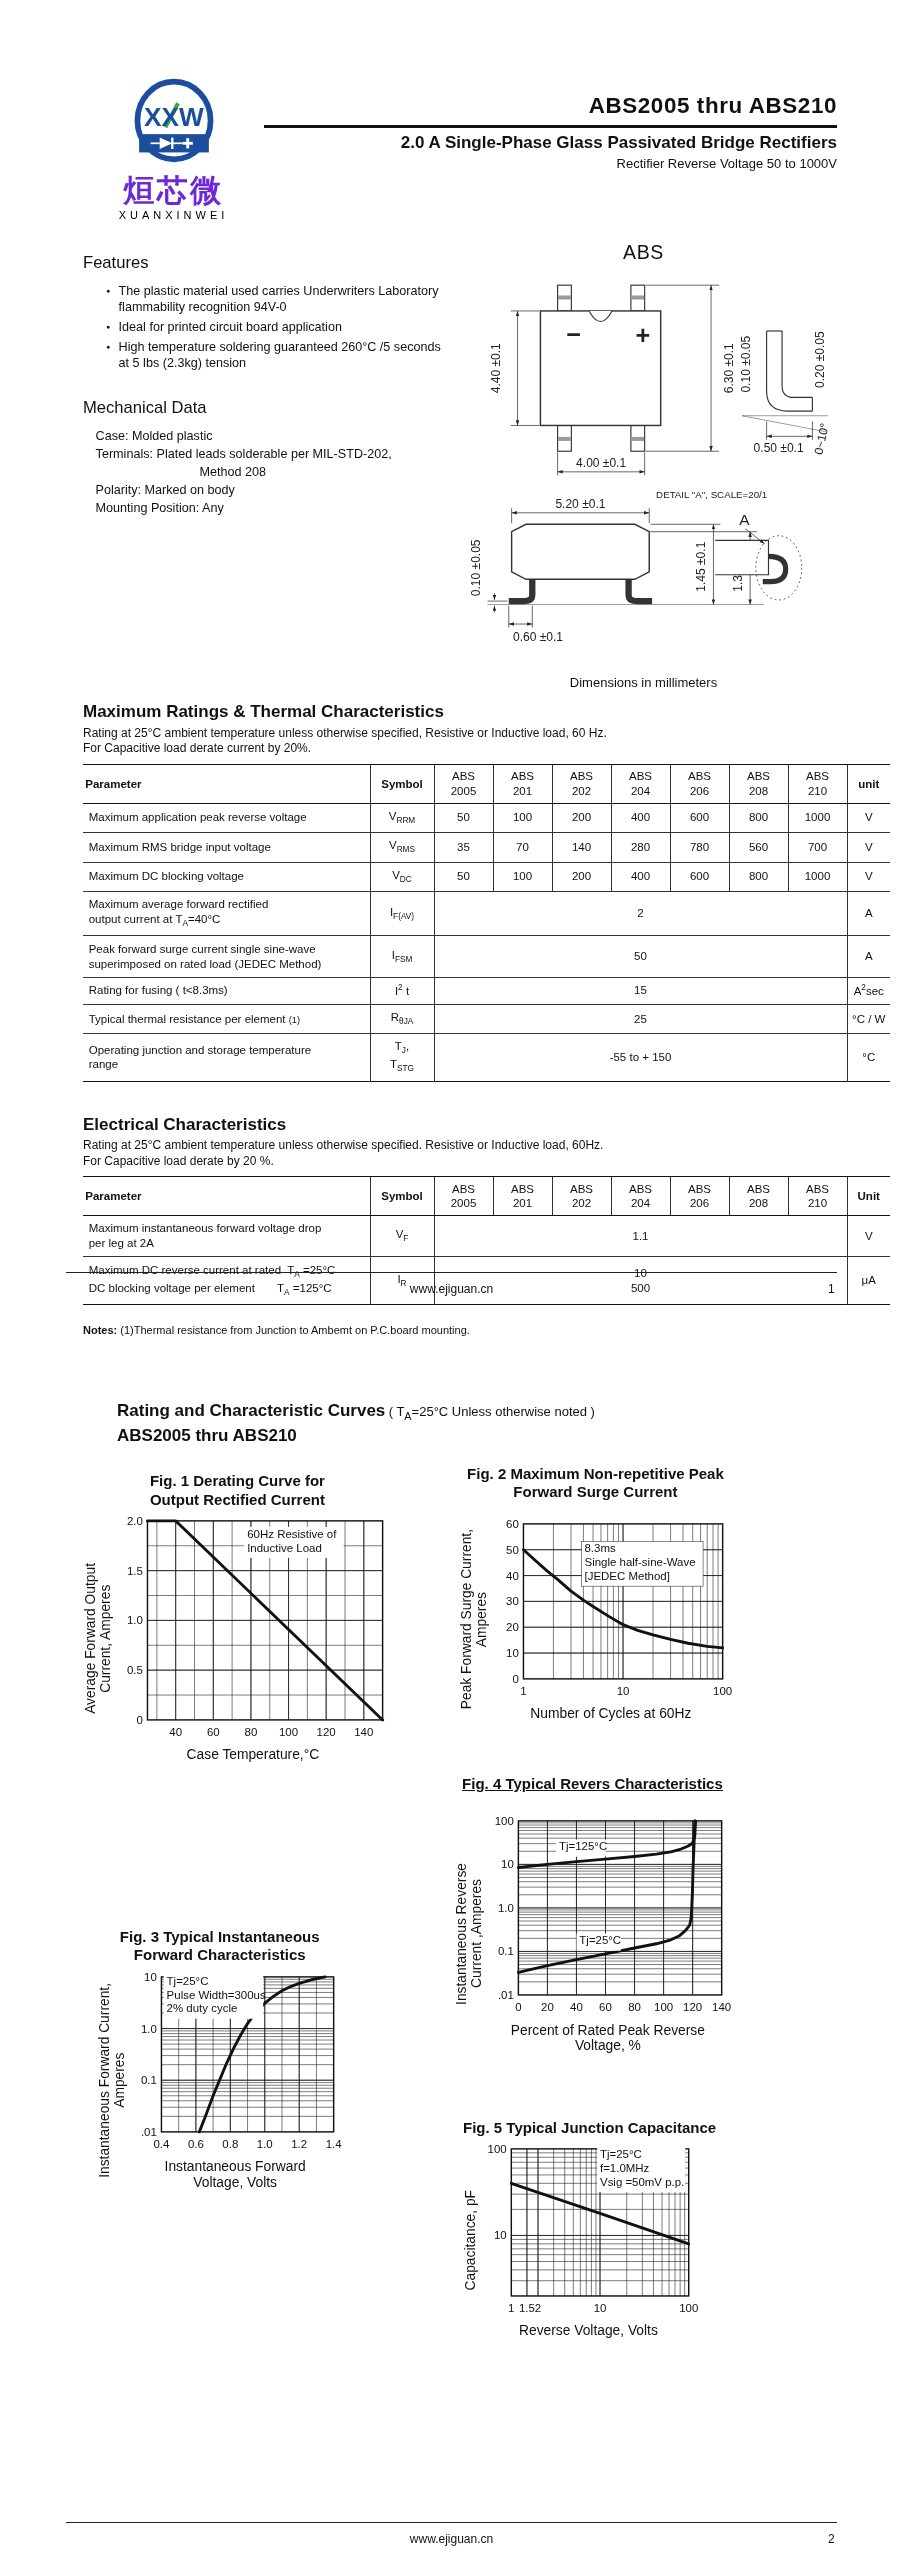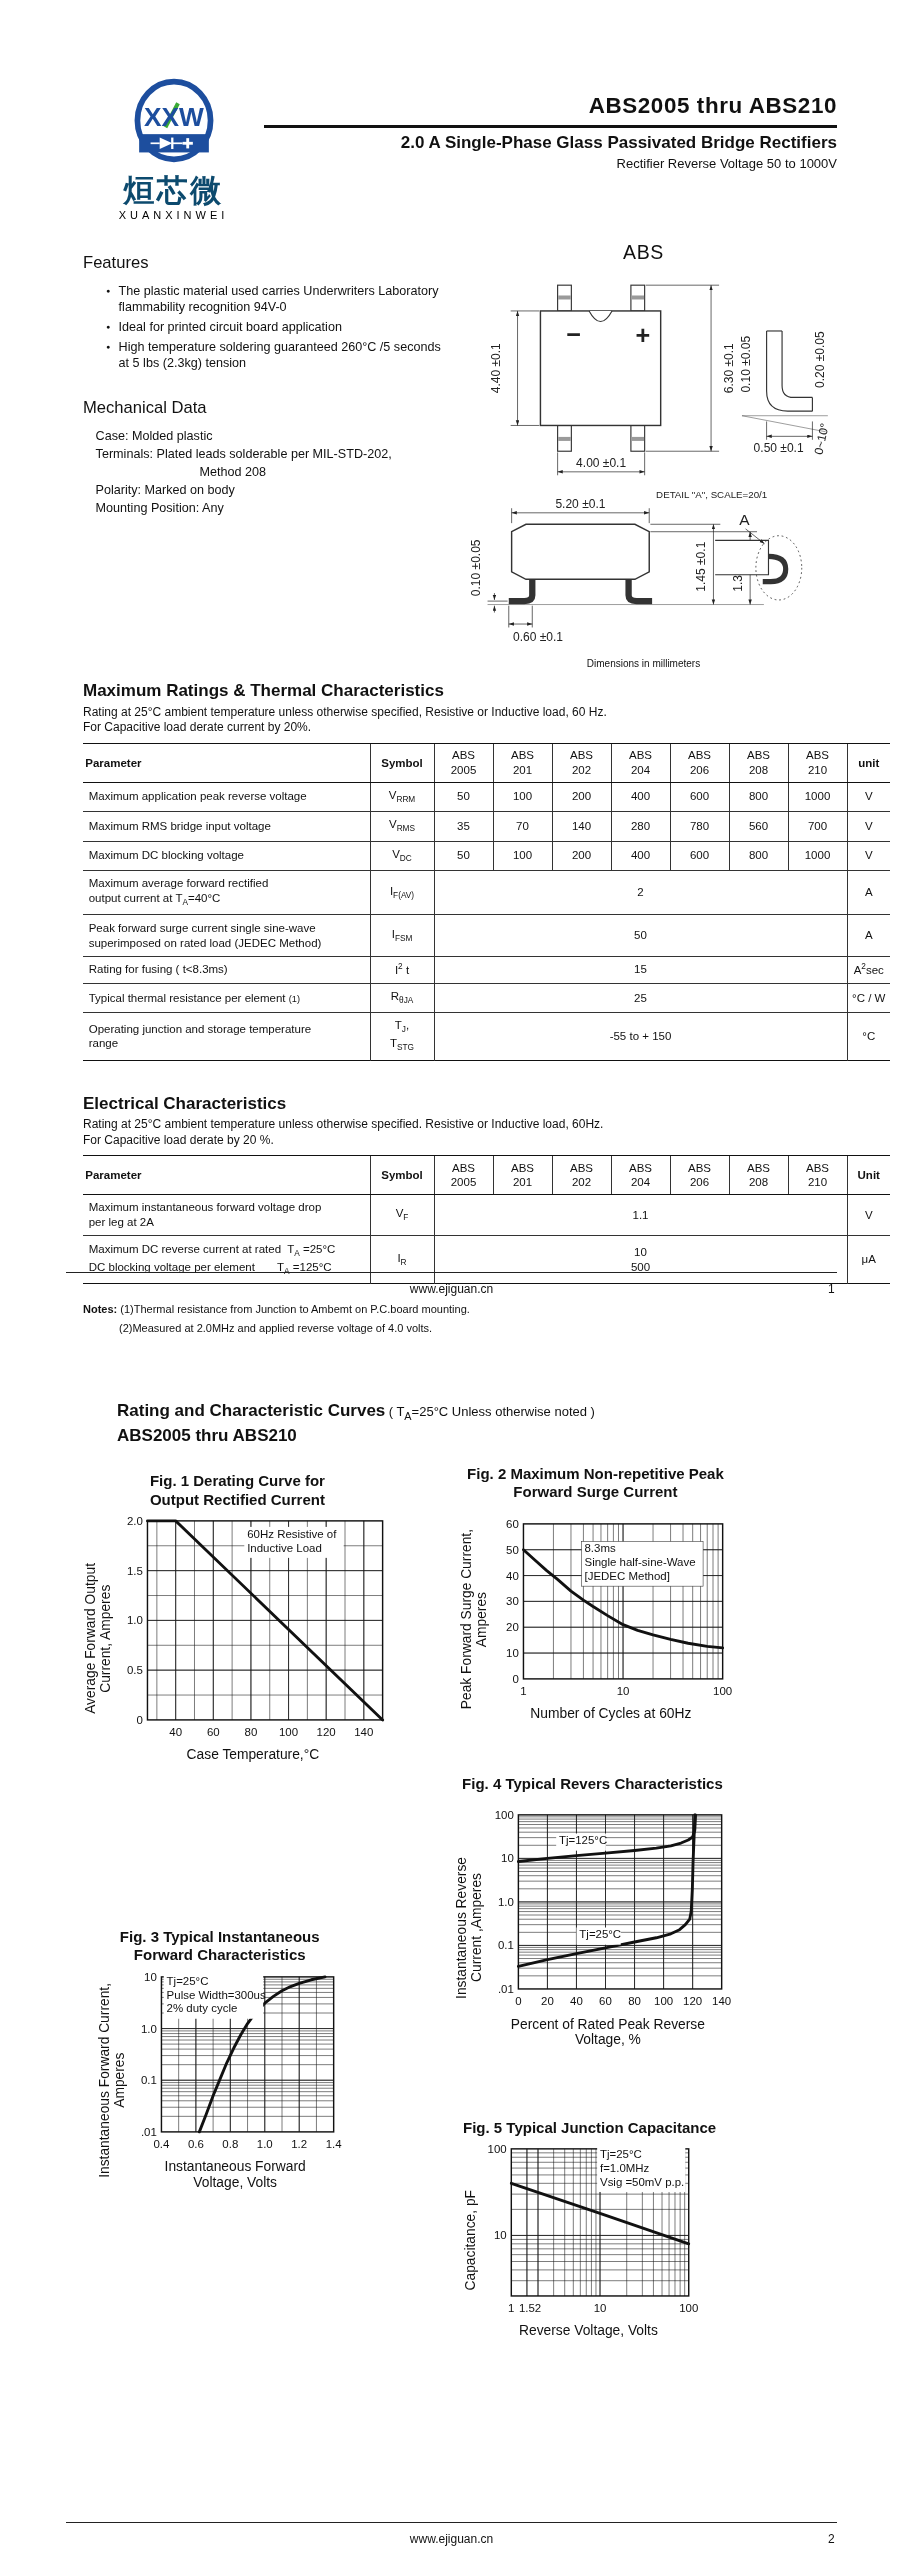--- a/index.html
+++ b/index.html
@@ -5,40 +5,40 @@
 <style>
   html,body{margin:0;padding:0;background:#fff;}
   .doc{width:912px;background:#fff;color:#111;font-family:"Liberation Sans",sans-serif;}
   .page{position:relative;box-sizing:border-box;padding:16px 75px 0 83px;overflow:hidden;}
   .page1{height:1337px;padding-top:77px;}
   .page2{height:1239px;padding-top:64px;}
 
   
   .ds-header{display:flex;}
   .logo-wrap{width:181px;flex:0 0 auto;text-align:center;}
-  .logo-cn{font-size:31px;font-weight:bold;letter-spacing:2.3px;line-height:1.05;color:#0c4a6e;}
+  .logo-cn{font-size:31px;font-weight:bold;letter-spacing:2.3px;line-height:1.05;color:#6d28d9;}
   .logo-en{font-size:11px;letter-spacing:4px;color:#000;margin-top:1.1px;}
   .header-right{flex:1;padding-top:16px;}
   .part-range{font-size:22.4px;font-weight:bold;text-align:right;margin:0;letter-spacing:0.6px;}
   .header-rule{border-top:3.4px solid #111;margin-top:5.7px;}
   .doc-title{font-size:17px;font-weight:bold;text-align:right;margin:5.7px 0 0 0;}
   .doc-subtitle{font-size:13px;text-align:right;margin-top:2.3px;}
 
   
   .cols{display:flex;margin-top:20.7px;}
   .col-left{width:367px;flex:0 0 auto;padding-top:11.5px;}
   .col-right{flex:1;text-align:center;}
   h3.sec{font-size:16.6px;font-weight:normal;margin:0 0 10.3px 0;}
   .features-list{list-style:none;margin:8px 0 0 0;padding:0 0 0 23px;font-size:12.6px;line-height:1.3;}
   .features-list li{position:relative;margin-bottom:3.4px;padding-left:12.6px;}
   .features-list li::before{content:"●";font-size:6.9px;position:absolute;left:0;top:4px;}
   .mech{margin-top:5.7px;font-size:12.6px;line-height:1.42;padding-left:12.6px;}
   .mech .ind1{padding-left:104px;}
   .pkg-name{font-size:19.5px;margin-bottom:3.4px;letter-spacing:0.6px;}
-  .dim-caption{font-size:10px;margin-top:1px;}
+  .dim-caption{font-size:13px;margin-top:18px;}
   .pkg-svg text{font-size:21px;fill:#222;}
   .pkg-svg .big{font-size:44px;font-weight:bold;}
   .pkg-svg .det{font-size:17px;}
   .pkg-svg .aLbl{font-size:27px;}
 
   
   .tblsec{margin-top:12.6px;}
   .tbl-head{font-size:17px;font-weight:bold;margin:0 0 3.4px 0;}
   .tbl-sub{font-size:12px;line-height:1.3;}
   table.dtable{border-collapse:collapse;width:100%;table-layout:fixed;margin-top:6.9px;border-bottom:1.7px solid #111;}
@@ -67,21 +67,21 @@
   .foot-no{position:absolute;right:2.3px;top:0;}
 
   
   .curves-head{font-size:17px;font-weight:bold;margin:0 0 0 34px;}
   .curves-note{font-size:13px;font-weight:normal;margin-left:3.4px;}
   .curves-sub{font-size:17px;font-weight:bold;margin:4.6px 0 0 34px;}
   .charts-area{position:relative;margin-top:11.5px;height:1033px;}
   figure.chart{position:absolute;margin:0;}
   .c-title{font-size:15px;font-weight:bold;text-align:center;line-height:1.25;margin-bottom:4.6px;}
   .f1 .c-title{margin-bottom:15px;}
-  .f4 .c-title{margin-bottom:15px;}
+  .f4 .c-title{margin-bottom:21px;text-decoration:underline;}
   .c-row{display:flex;}
   .ylab{writing-mode:vertical-rl;transform:rotate(180deg);text-align:center;font-size:13.8px;line-height:1.12;align-self:center;}
   .xlab{font-size:13.8px;text-align:center;line-height:1.15;margin-top:1.1px;}
   svg.plot text{font-family:"Liberation Sans",sans-serif;}
 </style>
 </head>
 <body>
 
 <div class="doc">
 

